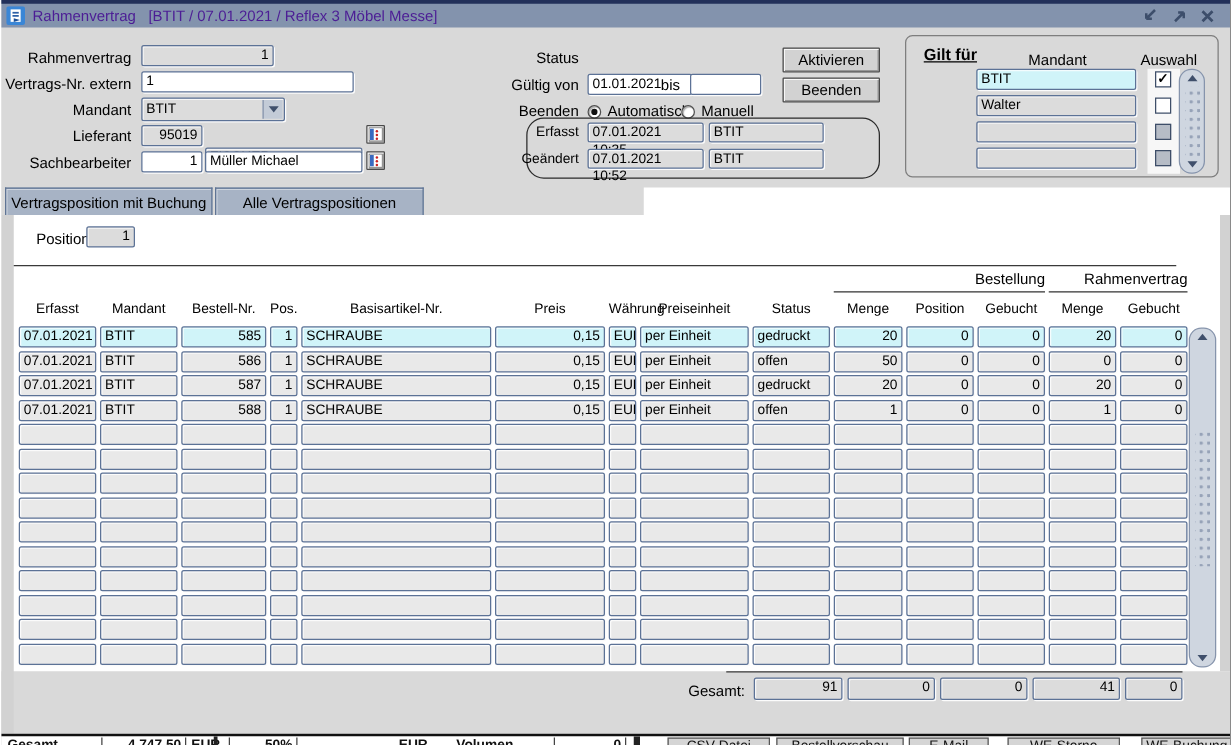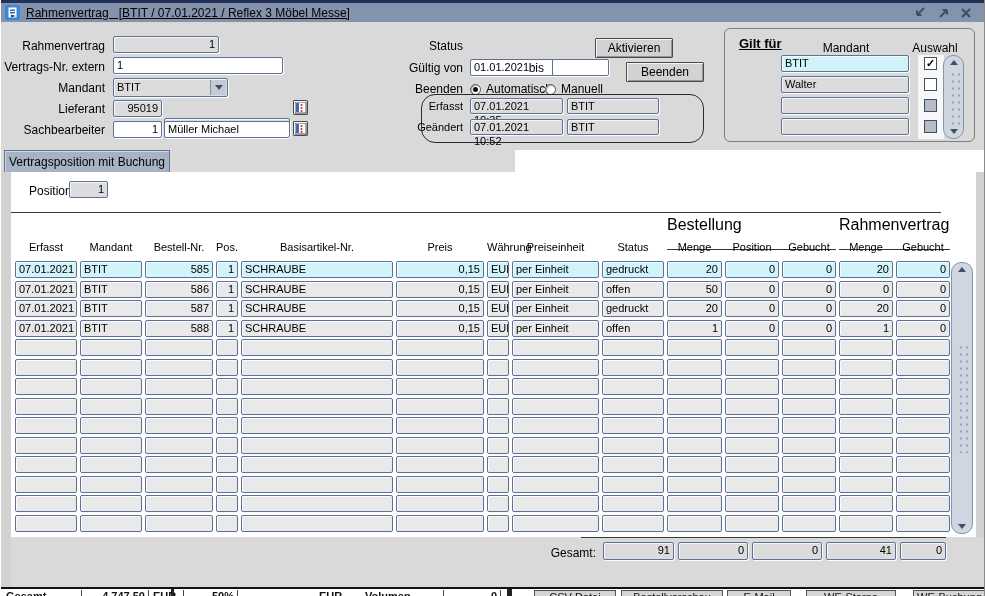--- a/index.html
+++ b/index.html
@@ -3,21 +3,21 @@
 <meta charset="utf-8">
 <style>
   html,body{margin:0;padding:0;background:#f0f0f0;}
   *{box-sizing:border-box;}
   .window{position:relative;width:985px;height:596px;background:#d9d9d9;overflow:hidden;
           font-family:"Liberation Sans",sans-serif;border-left:1px solid #fff;border-right:1px solid #8a8a8a;}
   
   .titlebar{position:absolute;left:0;top:0;width:100%;height:22px;background:#8393ad;
             border-top:3px solid #22305a;display:flex;align-items:center;}
   .title-icon{width:15px;height:15px;margin:0 6px 0 4px;flex:0 0 auto;}
-  .title-text{color:#000000;font-size:12px;white-space:pre;flex:1 1 auto;overflow:hidden;text-decoration:underline;}
+  .title-text{color:#4c1d95;font-size:12px;white-space:pre;flex:1 1 auto;overflow:hidden;}
   .win-controls{display:flex;gap:7px;margin-right:10px;}
   .win-btn{width:16px;height:14px;display:flex;align-items:center;justify-content:center;cursor:default;}
   
   .fld{position:absolute;height:17px;border:1px solid #5c7296;border-radius:2px;background:#fff;
        font-size:11px;line-height:14px;padding:0 3px;color:#000;
        box-shadow:1px 1px 0 rgba(255,255,255,.9), inset 1px 1px 0 rgba(255,255,255,.75);}
   .fld.gray{background:#dcdcdc;}
   .fld.cyan{background:#d0f4f9;}
   .fld.r{text-align:right;}
   .lbl{position:absolute;font-size:12px;color:#000;white-space:nowrap;} 
@@ -54,21 +54,21 @@
   .tab{position:absolute;top:150px;height:22px;border:1px solid #5f7494;border-bottom:none;
        background:#a7b3c5;font-size:12px;display:flex;align-items:center;justify-content:center;
        box-shadow:inset 1px 1px 0 rgba(255,255,255,.45);}
   .tab.active{background:#fff;height:24px;z-index:3;box-shadow:none;}
   
   .canvas{position:absolute;left:0;top:172px;width:985px;height:365px;background:#fff;}
   .edge-strip{position:absolute;background:#d2d2d2;}
   .divider{position:absolute;background:#3a3a3a;height:1px;}
   
   .grp-row{position:absolute;left:0;top:216px;display:flex;margin-left:14px;}
-  .grp{font-size:16px;text-align:left;border-bottom:1px solid #333;padding-bottom:15px;}
+  .grp{font-size:12px;text-align:right;border-bottom:1px solid #333;padding-bottom:3px;}
   .col-hdr{position:absolute;left:0;top:241px;display:flex;gap:3px;margin-left:14px;}
   .th{font-size:11px;text-align:center;white-space:nowrap;overflow:visible;}
   .tbody{position:absolute;left:0;top:261px;}
   .trow{display:flex;gap:3px;margin:0 0 2.5px 14px;}
   .cell{height:17px;border:1px solid #5c7296;border-radius:2px;background:#e9e9e9;font-size:11px;
         line-height:14px;padding:0 3px;white-space:nowrap;overflow:hidden;
         box-shadow:1px 1px 0 #fbfbfb, inset 1px 1px 0 rgba(255,255,255,.8);}
   .cell.r{text-align:right;}
   .cell.sel{background:#d0f4f9;}
   
@@ -159,21 +159,21 @@
   <div class="fld" style="left:469px;top:59px;width:84px;">01.01.2021</div>
   <span class="lbl" style="right:440px;top:61px;">bis</span>
   <div class="fld" style="left:551px;top:59px;width:57px;"></div>
 
   <span class="lbl" style="right:521px;top:82px;">Beenden</span>
   <div class="radio sel" style="left:469px;top:84px;"></div>
   <span class="lbl" style="left:485px;top:82px;">Automatisch</span>
   <div class="radio" style="left:544px;top:84px;"></div>
   <span class="lbl" style="left:560px;top:82px;">Manuell</span>
 
-  <div class="btn" style="left:594px;top:38px;width:78px;height:20px;">Aktivieren</div>
+  <div class="btn" style="left:625px;top:38px;width:78px;height:20px;">Aktivieren</div>
   <div class="btn" style="left:625px;top:62px;width:78px;height:20px;">Beenden</div>
 
   <div class="audit-frame"></div>
   <span class="lbl" style="right:521px;top:100px;font-size:11px;">Erfasst</span>
   <div class="fld gray" style="left:469px;top:98px;width:93px;height:16px;">07.01.2021 10:35</div>
   <div class="fld gray" style="left:566px;top:98px;width:92px;height:16px;">BTIT</div>
   <span class="lbl" style="right:521px;top:121px;font-size:11px;">Geändert</span>
   <div class="fld gray" style="left:469px;top:119px;width:93px;height:16px;">07.01.2021 10:52</div>
   <div class="fld gray" style="left:566px;top:119px;width:92px;height:16px;">BTIT</div>
 
@@ -193,20 +193,21 @@
         <div class="checkbox dis" style="left: 199px; top: 91px;"></div>
       </div>
     <div class="vsb" style="left:218px;top:26px;width:21px;height:84px;">
       <span class="tri-up"></span>
       <div class="dots"></div>
       <span class="tri-down"></span>
     </div>
   </div>
 
   <div class="tab" style="left:3px;width:166px;">Vertragsposition mit Buchung</div>
+  <div class="tab" style="left:171px;width:167px;">Alle Vertragspositionen</div>
   <div style="position:absolute;left:514px;top:150px;width:471px;height:22px;background:#fff;"></div>
 
   <div class="canvas"></div>
   <div class="edge-strip" style="left:0;top:172px;width:10px;height:415px;"></div>
   <div class="edge-strip" style="left:975px;top:172px;width:10px;height:365px;"></div>
 
   <span class="lbl" style="left:28px;top:184px;">Position</span>
   <div class="fld gray r" style="left:68px;top:181px;width:39px;">1</div>
 
   <div class="divider" style="left:10px;top:212px;width:930px;"></div>

